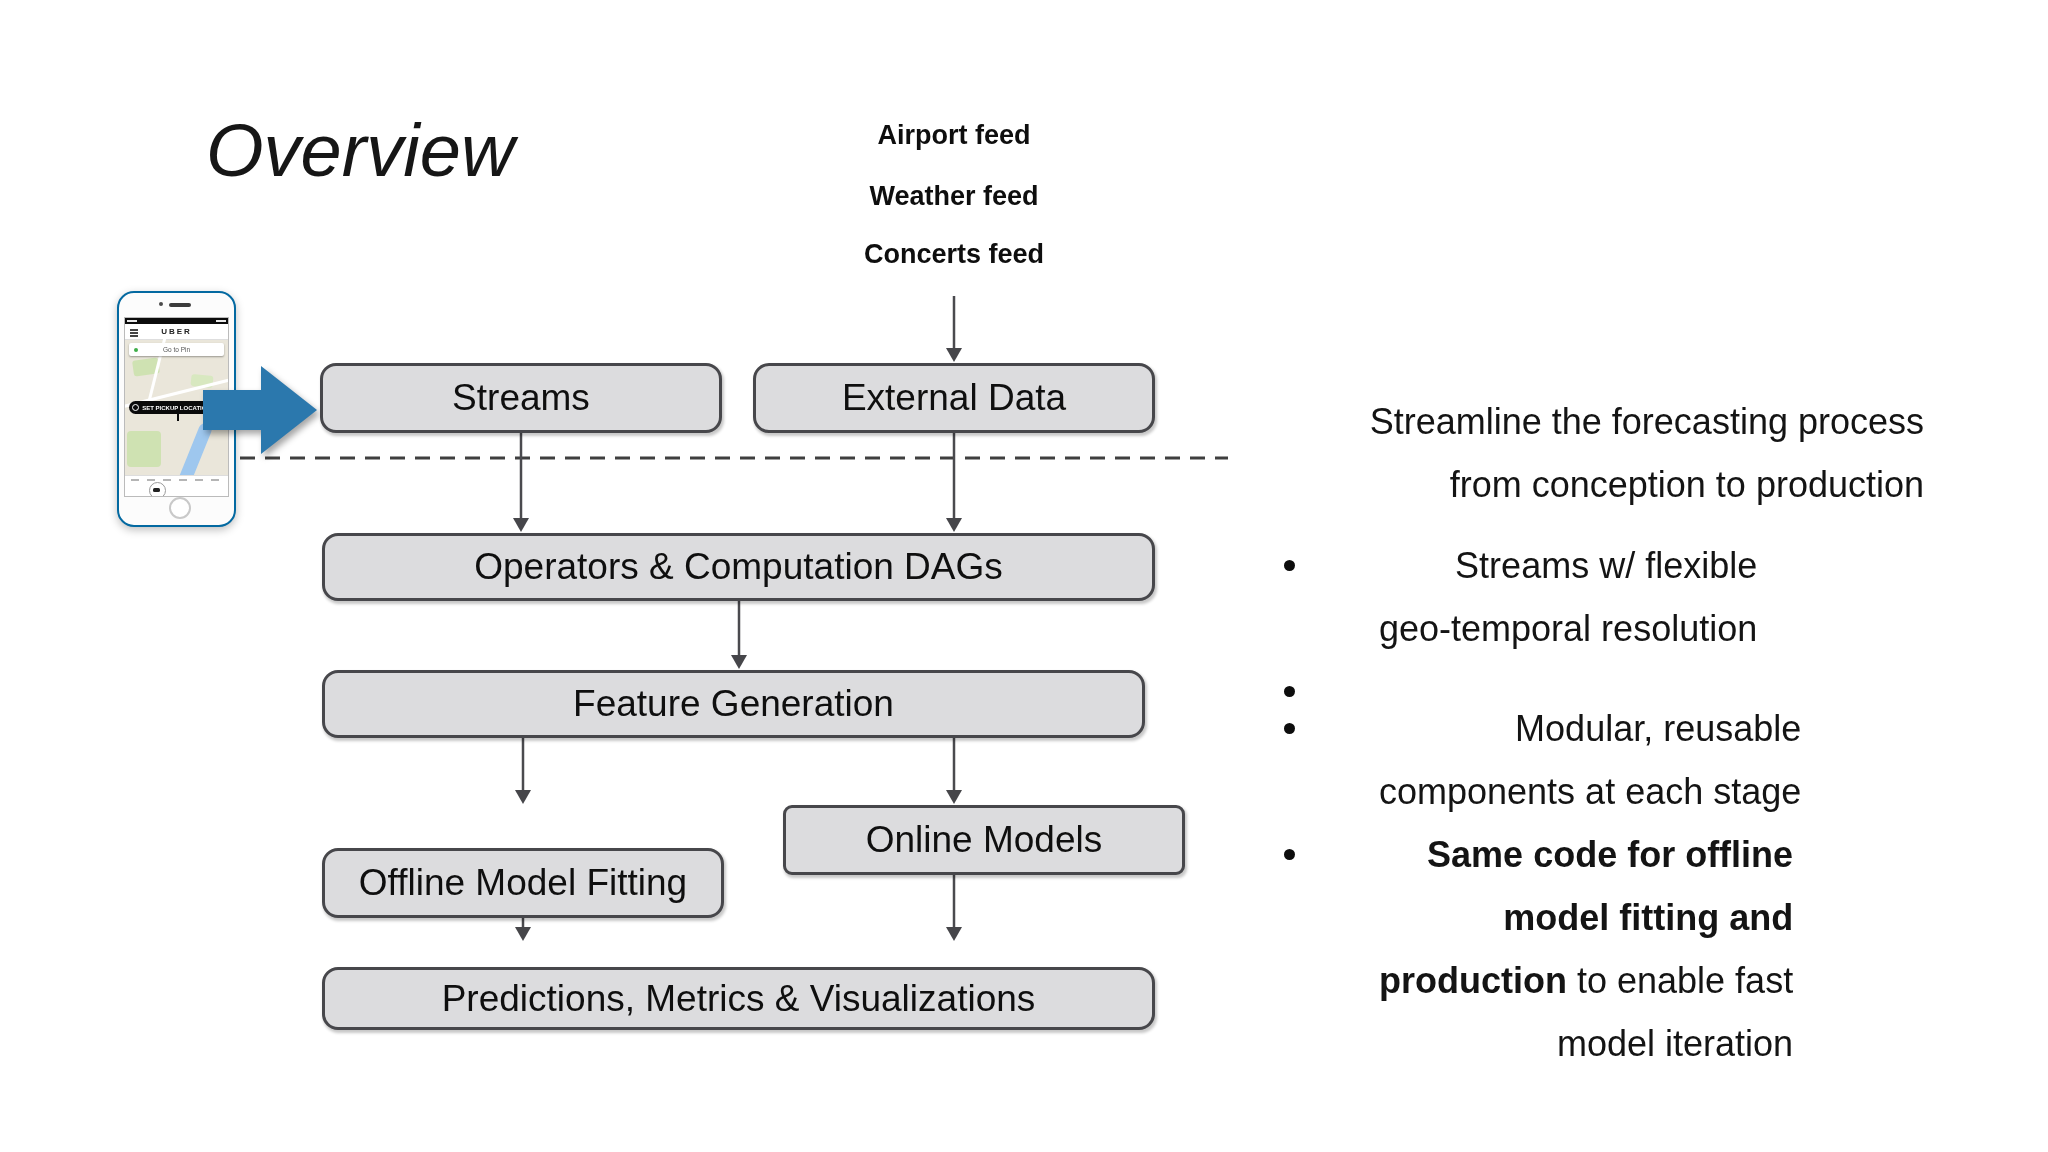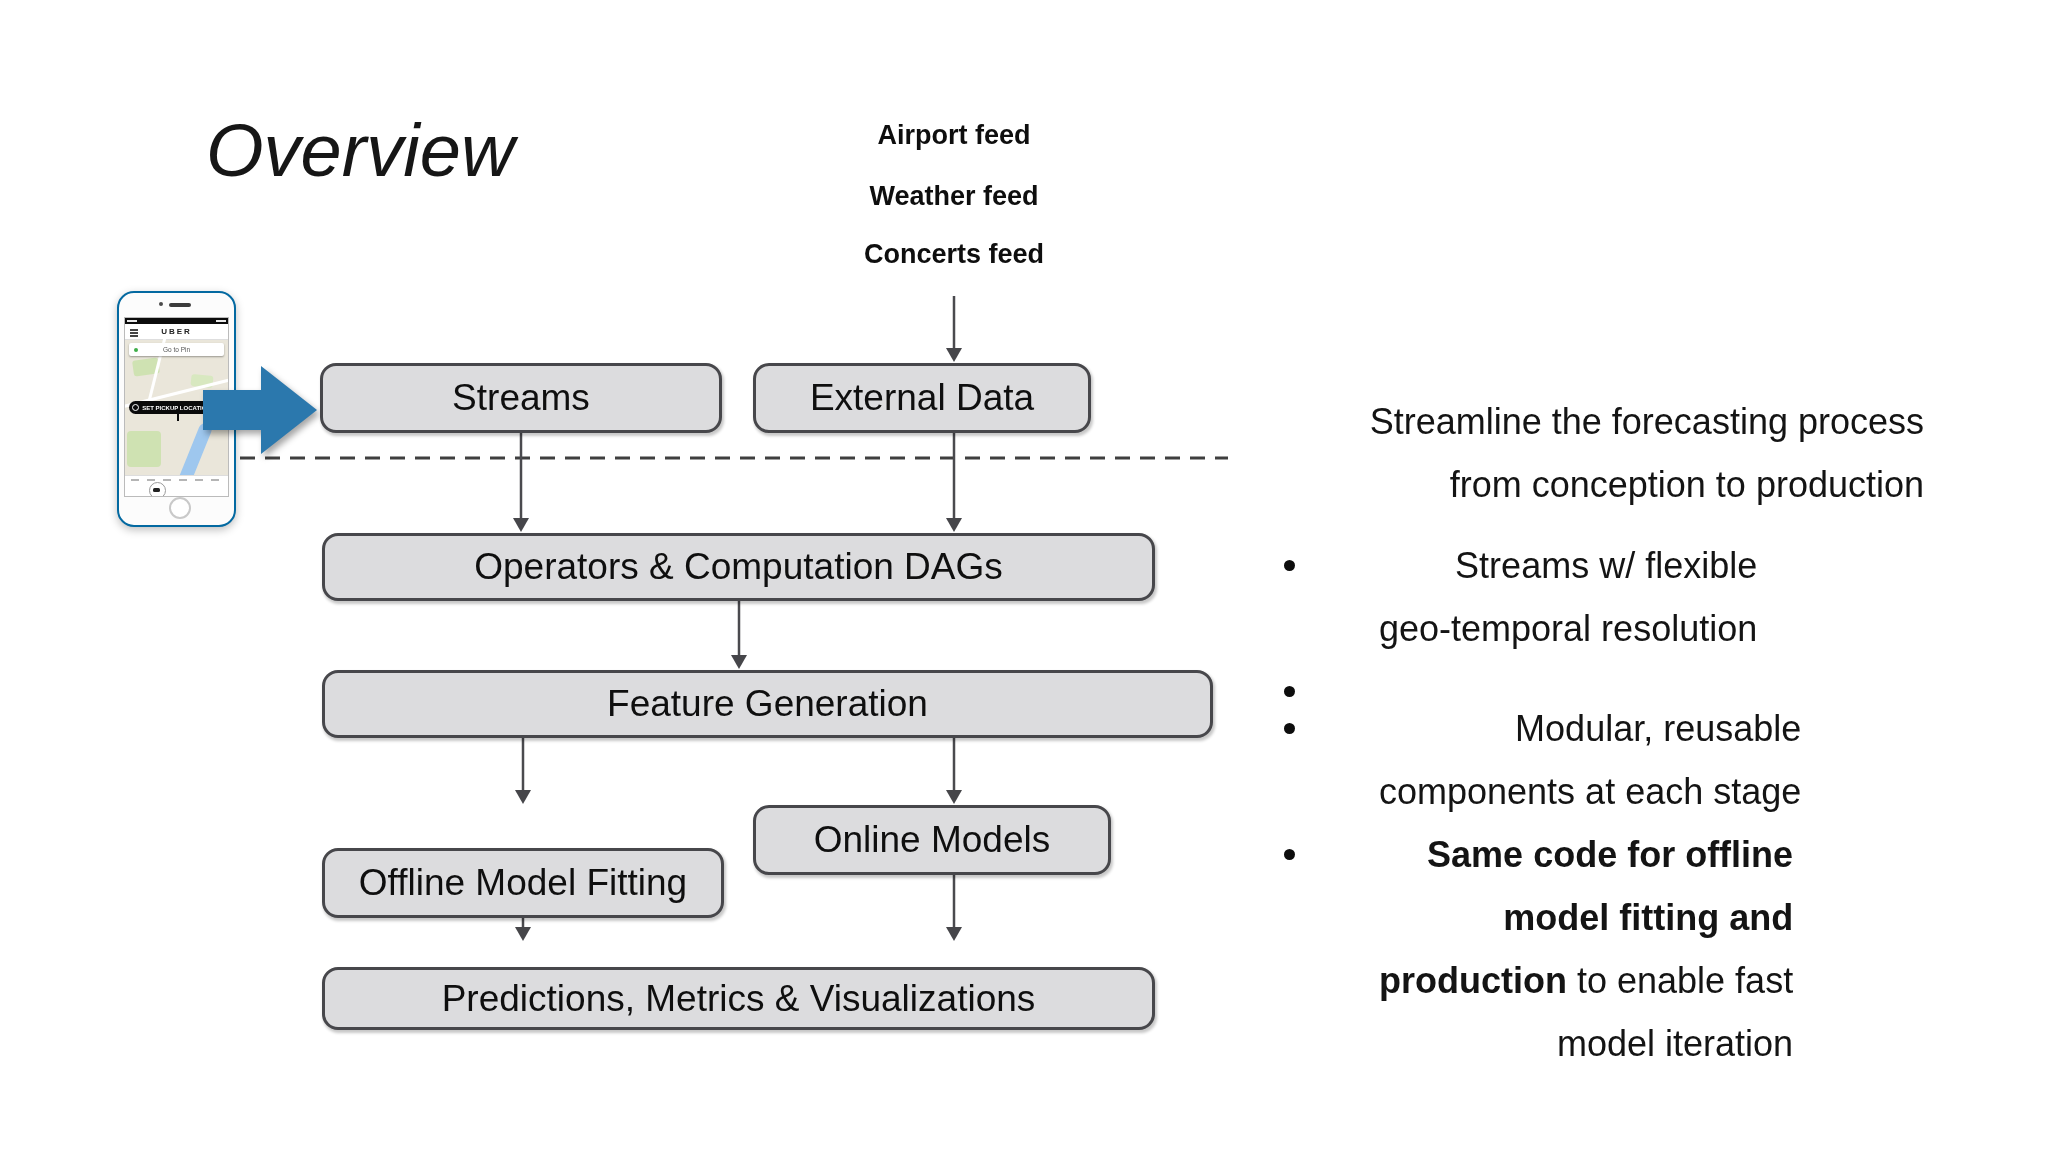--- a/index.html
+++ b/index.html
@@ -18,25 +18,25 @@
   
   .fbox{
     display:flex;align-items:center;justify-content:center;
     background:#dcdcde;border:3px solid #47474b;border-radius:16px;
     font-size:37px;color:#0f0f0f;white-space:nowrap;
     box-shadow:1.5px 2.5px 3px rgba(0,0,0,0.22);
     box-sizing:border-box;
     text-align:right;
   }
   #box-streams   {left:320px; top:363px; width:402px; height:70px;}
-  #box-external  {left:753px; top:363px; width:338px; height:70px;}
+  #box-external  {left:753px; top:363px; width:402px; height:70px;}
   #box-operators {left:322px; top:533px; width:833px; height:68px;}
-  #box-feature   {left:322px; top:670px; width:891px; height:68px;}
+  #box-feature   {left:322px; top:670px; width:823px; height:68px;}
   #box-offline   {left:322px; top:805px; width:402px; height:70px;margin-top:43px;}
-  #box-online    {left:753px; top:805px; width:358px; height:70px;}
+  #box-online    {left:783px; top:805px; width:402px; height:70px;border-radius:9px;}
   #box-predict   {left:322px; top:967px; width:833px; height:63px;}
 
   
   #connectors{left:0;top:0;}
   .cline{stroke:#4a4a4e;stroke-width:2.5;fill:none;}
   .chead{fill:#46464a;}
   .dash {stroke:#3f3f3f;stroke-width:3;stroke-dasharray:15 10;fill:none;}
 
   
   #blue-arrow{left:203px;top:365px;filter:drop-shadow(3px 4px 3px rgba(0,0,0,0.35));}

